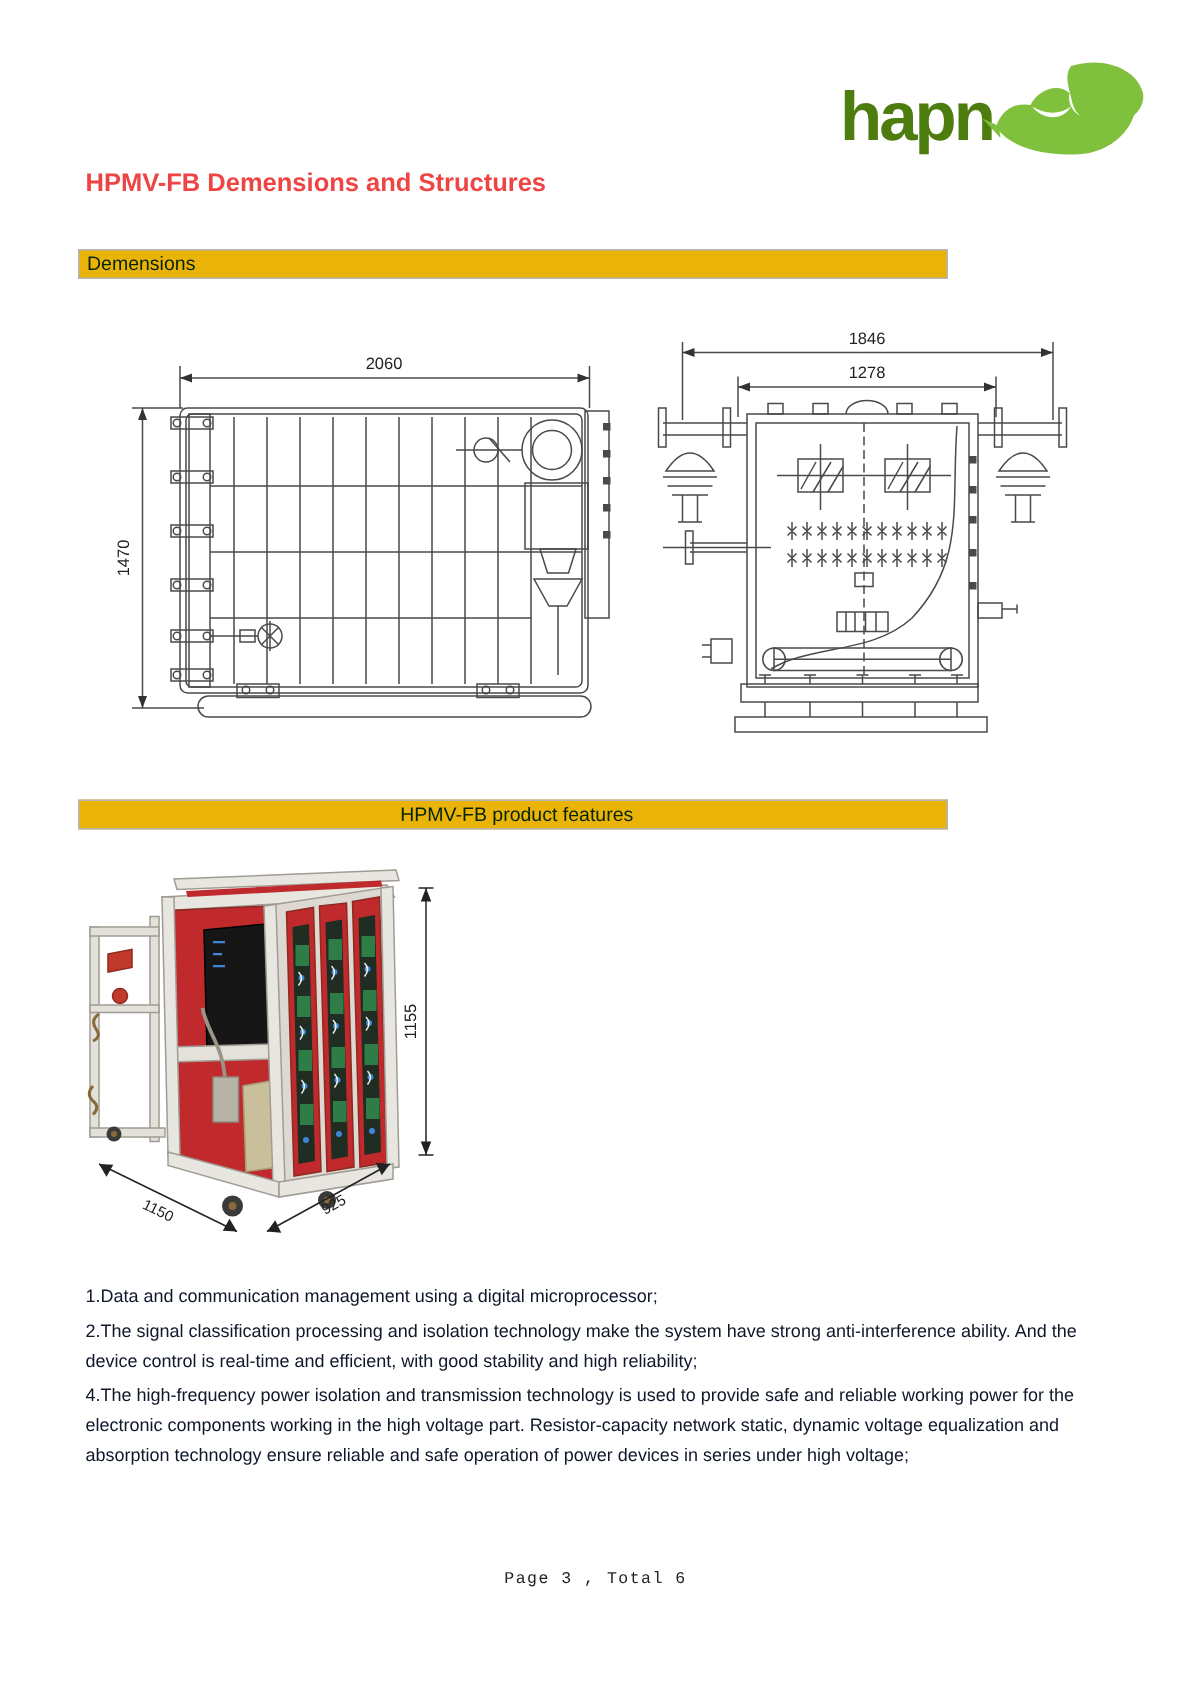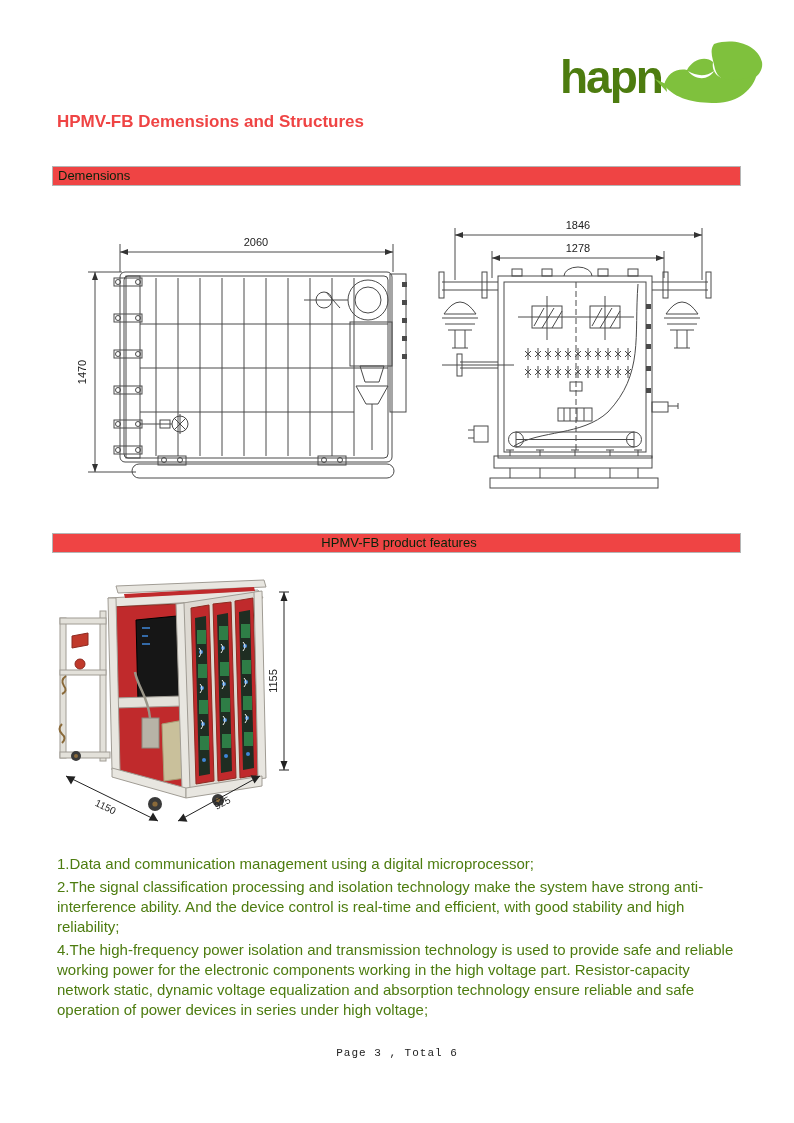--- a/index.html
+++ b/index.html
@@ -5,30 +5,30 @@
   html,body{margin:0;padding:0;}
   body{
     width:794px;height:1123px;position:relative;background:#ffffff;
     font-family:"Liberation Sans",sans-serif;color:#111;overflow:hidden;
   }
   .logo{position:absolute;left:560px;top:40px;width:205px;height:66px;}
   .logo-text{position:absolute;left:0;top:10px;font-size:46px;font-weight:bold;
     color:#4d7c0f;letter-spacing:-2px;font-family:"Liberation Sans",sans-serif;}
   .logo-bird{position:absolute;left:94px;top:0;}
   .page-title{position:absolute;left:57px;top:112px;font-size:17px;font-weight:bold;color:#ef4444;}
-  .banner{position:absolute;left:52px;width:689px;height:20px;background:#ef4444;
+  .banner{position:absolute;left:52px;width:580px;height:20px;background:#eab308;
     border:1px solid #b5b5b5;box-sizing:border-box;font-size:13px;line-height:18px;
     padding-left:5px;color:#07230a;font-weight:normal;}
   .banner1{top:166px;}
   .banner2{top:533px;text-align:center;}
   .drawing{position:absolute;}
   .d-left{left:68px;top:224px;}
   .d-right{left:430px;top:216px;}
   .photo{position:absolute;left:58px;top:578px;}
-  .features{position:absolute;left:57px;top:854px;width:686px;font-size:15px;line-height:20px;color:#4d7c0f;}
+  .features{position:absolute;left:57px;top:854px;width:686px;font-size:12px;line-height:20px;color:#0f172a;}
   .features p{margin:0 0 3px 0;}
   .page-footer{position:absolute;left:0;top:1047px;width:794px;text-align:center;
     font-family:"Liberation Mono",monospace;font-size:11px;color:#222;letter-spacing:1px;}
   svg text{font-family:"Liberation Sans",sans-serif;}
   .dimtxt{font-size:11px;fill:#222;}
   .dimtxt-s{font-size:10px;fill:#222;}
 </style>
 </head>
 <body>
 

